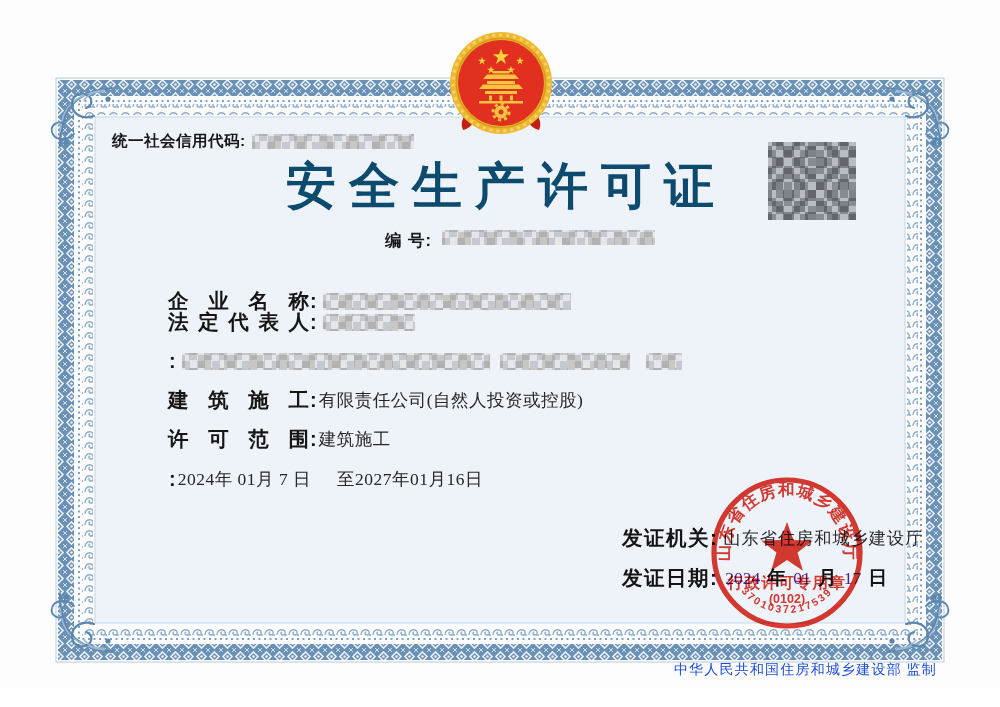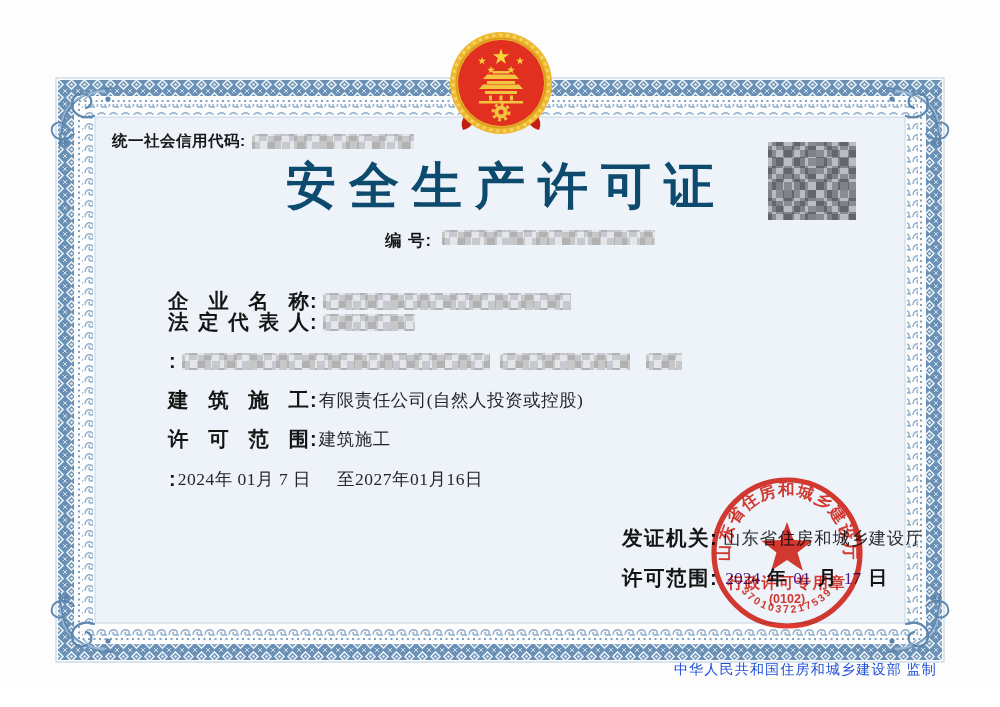--- a/index.html
+++ b/index.html
@@ -160,21 +160,21 @@
     <span class="vspacer"></span>
     <span class="val">至2027年01月16日</span>
   </div>
 
   <div class="irow" style="top:524px;">
     <span class="ilbl">发证机关:</span>
     <span class="ival">山东省住房和城乡建设厅</span>
   </div>
 
   <div class="irow" style="top:564px;">
-    <span class="ilbl">许可范围:</span>
+    <span class="ilbl">发证日期:</span>
     <span class="dnum">2024</span>
     <span class="dunit">年</span>
     <span class="dnum">01</span>
     <span class="dunit">月</span>
     <span class="dnum">17</span>
     <span class="dunit">日</span>
   </div>
 
   <svg class="stamp" width="180" height="180" viewBox="0 0 180 180">
     <defs>

